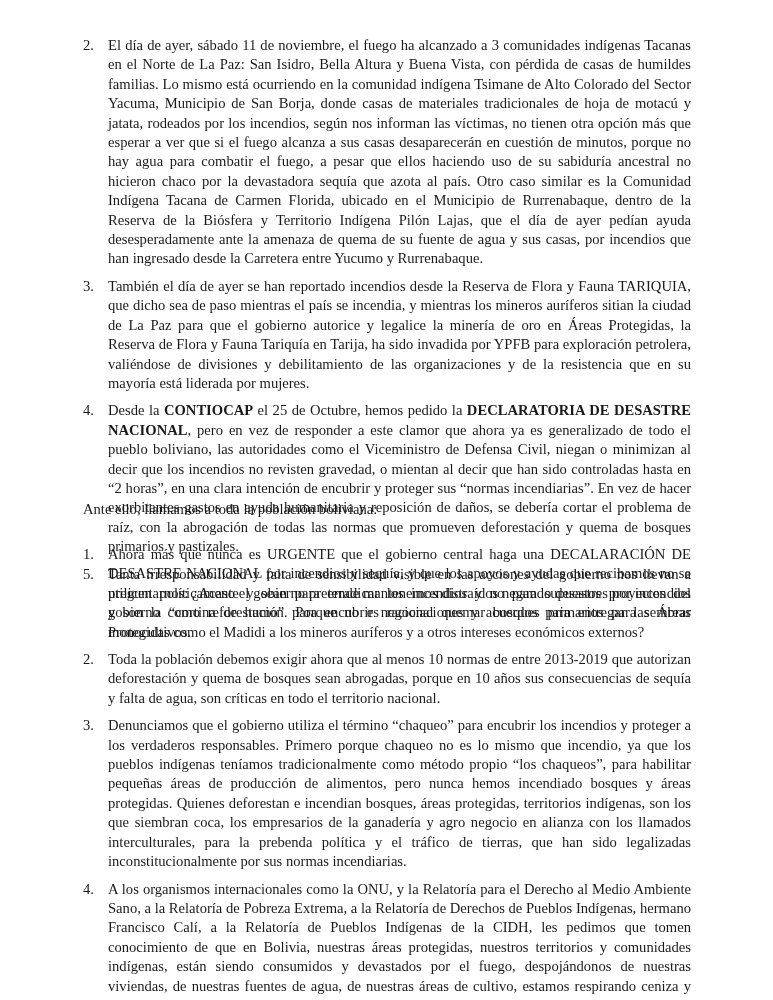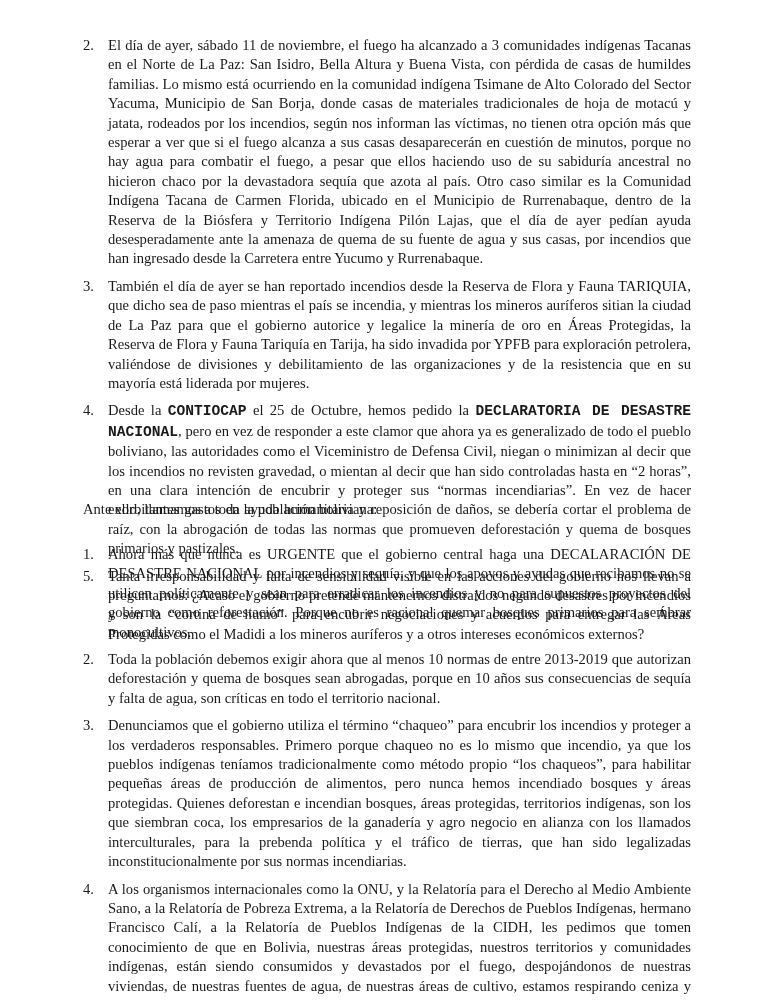--- a/index.html
+++ b/index.html
@@ -9,21 +9,21 @@
     color: #1a1a1a;
     font-size: 14.6px;
     line-height: 19.4px;
   }
   .page { position: relative; width: 773px; height: 1000px; }
   .list { position: absolute; left: 83px; width: 608px; margin: 0; padding: 0; }
   .item { position: relative; padding-left: 25px; text-align: justify; margin-bottom: 8px; }
   .item .num { position: absolute; left: 0; top: 0; }
   .item.bold .txt, .item.bold .num { font-weight: normal; }
   .intro { position: absolute; left: 83px; top: 500px; }
-  b { font-weight: bold; font-family: Liberation Mono, monospace; }
+  b { font-weight: bold; }
 </style>
 </head>
 <body>
 
 <div class="page">
 
   <div class="list" style="top:36px;">
     <div class="item">
       <span class="num">2.</span>
       <span class="txt">El día de ayer, sábado 11 de noviembre, el fuego ha alcanzado a 3 comunidades indígenas Tacanas en el Norte de La Paz: San Isidro, Bella Altura y Buena Vista, con pérdida de casas de humildes familias. Lo mismo está ocurriendo en la comunidad indígena Tsimane de Alto Colorado del Sector Yacuma, Municipio de San Borja, donde casas de materiales tradicionales de hoja de motacú y jatata, rodeados por los incendios, según nos informan las víctimas, no tienen otra opción más que esperar a ver que si el fuego alcanza a sus casas desaparecerán en cuestión de minutos, porque no hay agua para combatir el fuego, a pesar que ellos haciendo uso de su sabiduría ancestral no hicieron chaco por la devastadora sequía que azota al país. Otro caso similar es la Comunidad Indígena Tacana de Carmen Florida, ubicado en el Municipio de Rurrenabaque, dentro de la Reserva de la Biósfera y Territorio Indígena Pilón Lajas, que el día de ayer pedían ayuda desesperadamente ante la amenaza de quema de su fuente de agua y sus casas, por incendios que han ingresado desde la Carretera entre Yucumo y Rurrenabaque.</span>

